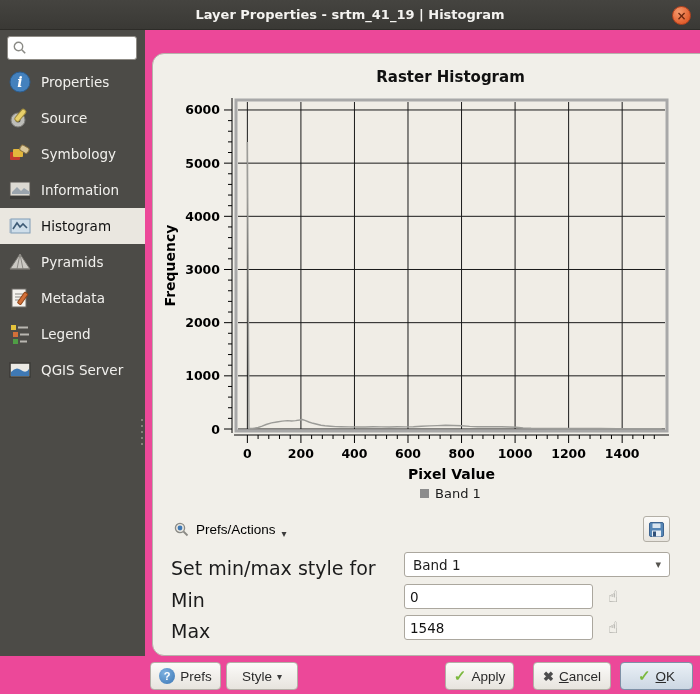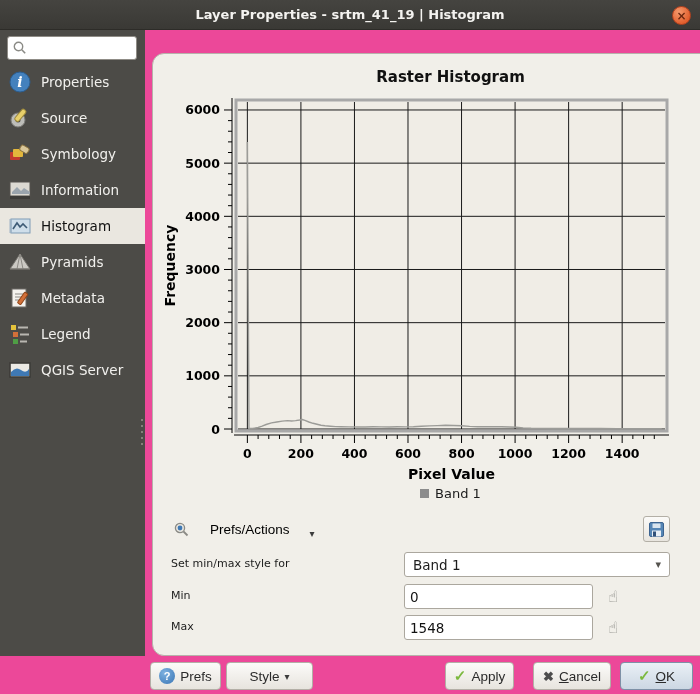--- a/index.html
+++ b/index.html
@@ -58,23 +58,23 @@
     font-weight:bold; font-size:15px; color:#111;
   }
   #chart-svg{ position:absolute; left:6px; top:42px; }
   .legend-row{
     position:absolute; left:85px; top:430px; width:425px; height:18px;
     display:flex; align-items:center; justify-content:center; gap:6px; font-size:13px;
   }
   .legend-swatch{ width:9px; height:9px; background:#8c8c8c; display:inline-block; }
 
   
-  .ctl-label{ position:absolute; left:18px; font-size:11px; color:#1c1c1c; }
+  .ctl-label{ position:absolute; left:18px; font-size:19px; color:#1c1c1c; }
   .prefs-btn{
-    position:absolute; left:14px; top:462px; height:26px; display:flex; align-items:center; gap:20px;
+    position:absolute; left:14px; top:462px; height:26px; display:flex; align-items:center; gap:6px;
     padding:0 6px; background:transparent; border:none; font-size:13.5px; cursor:default;
   }
   .menu-caret{ font-size:10px; color:#3c3c3c; position:relative; top:4px; }
   .save-btn{
     position:absolute; left:490px; top:462px; width:27px; height:26px;
     background:linear-gradient(#fbfaf8,#e8e5df); border:1px solid #b3afa6; border-radius:3px;
     display:flex; align-items:center; justify-content:center; cursor:default;
   }
   .combo{
     position:absolute; left:251px; top:498px; width:266px; height:25px;
@@ -356,21 +356,21 @@
 
     <span class="ctl-label" style="top:566px">Max</span>
     <input class="text-input" style="top: 561px;" value="1548">
     <span class="hand-icon" style="top:564px">☝</span>
   </div>
 
   <button class="footer-btn" style="left:150px;width:71px">
     <span class="qmark">?</span>
     <span>Prefs</span>
   </button>
-  <button class="footer-btn" style="left:226px;width:87px">
+  <button class="footer-btn" style="left:226px;width:72px">
     <span>Style</span>
     <span class="menu-caret" style="top:0">▾</span>
   </button>
   <button class="footer-btn" style="left:445px;width:69px">
     <span class="check">✓</span>
     <span>Apply</span>
   </button>
   <button class="footer-btn" style="left:533px;width:78px">
     <span class="xmark">✖</span>
     <span><u>C</u>ancel</span>

